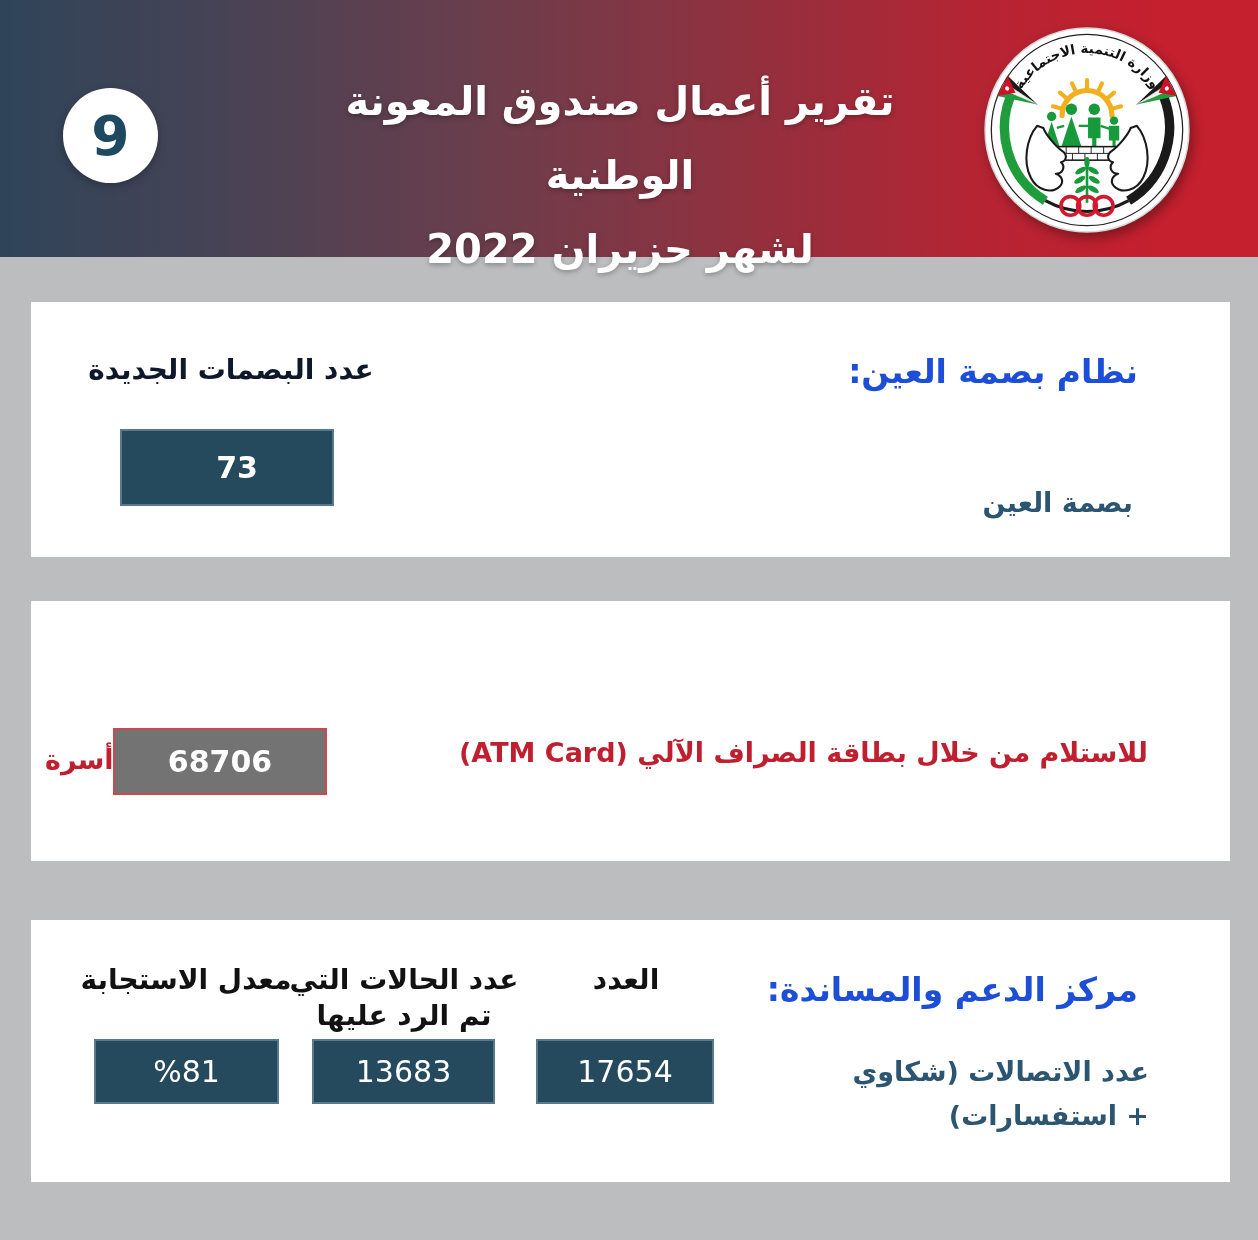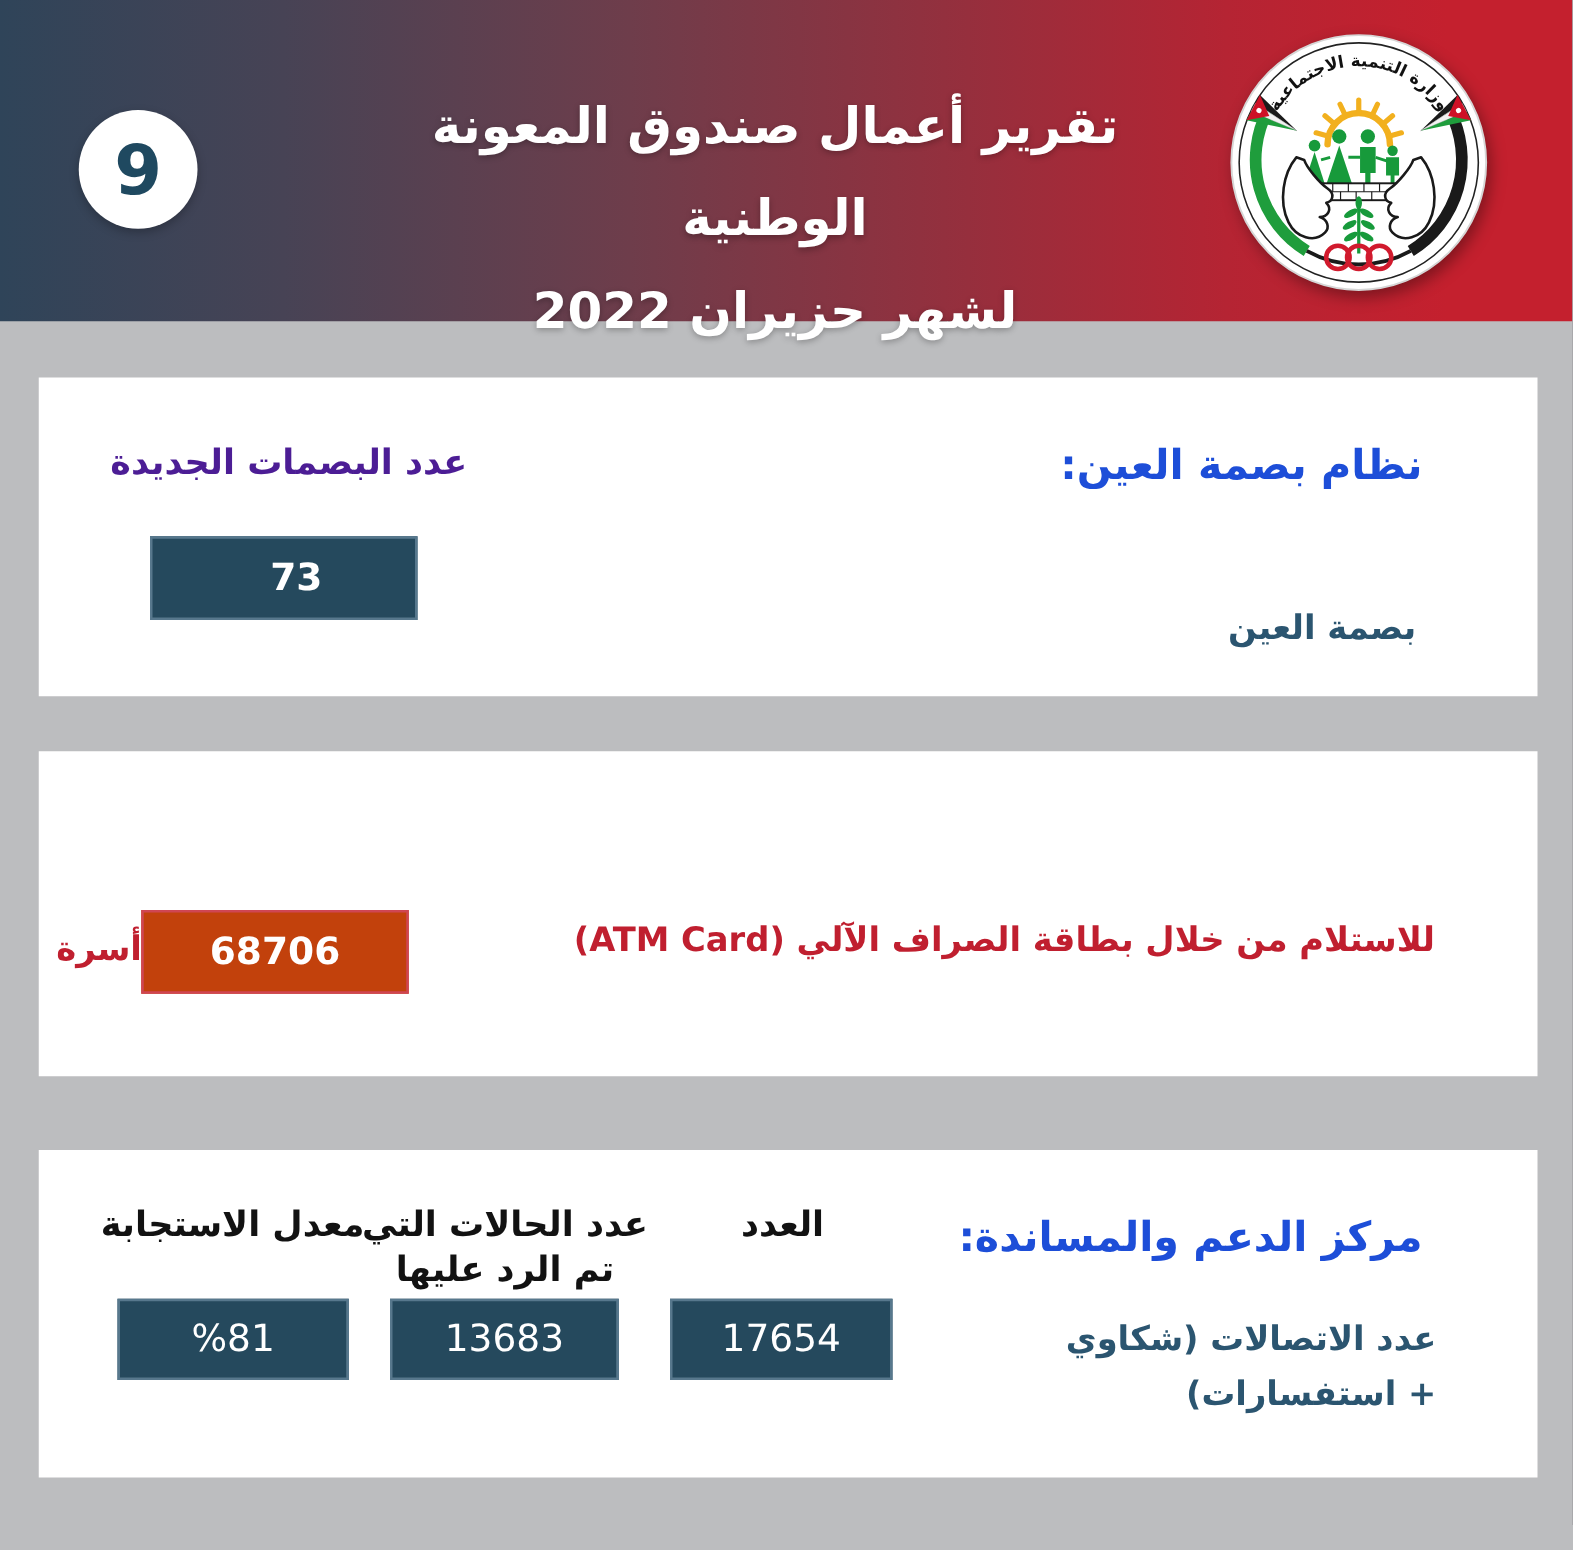--- a/index.html
+++ b/index.html
@@ -44,33 +44,33 @@
     font-size:33px; font-weight:bold; color:#1d4ed8; white-space:nowrap;
   }
   .c-sub{
     position:absolute; font-size:27px; font-weight:bold; white-space:nowrap;
   }
   .teal-text{ color:#2b5570; }
   .red-text{ color:#c01f2f; }
 
   .m-label{
     position:absolute; text-align:center;
-    font-size:28px; font-weight:bold; color:#4c1d95; line-height:36px;
+    font-size:28px; font-weight:bold; color:#0f172a; line-height:36px;
   }
   .m-box{
     position:absolute; display:flex; align-items:center; justify-content:center;
     color:#ffffff; font-size:30px; font-weight:bold;
   }
   .teal-box{ background:#25495d; border:2px solid #57788d; }
-  .red-box{ background:#c2410c; border:2px solid #cf4653; }
+  .red-box{ background:#737373; border:2px solid #cf4653; }
 
   
   .card1 .c-sub{ right:97px; top:145px;margin-top:40px; }
   .card1 .m-label{ left:35px; top:50px; width:330px; }
-  .card1 .m-box{ left:89px; top:127px; width:214px; height:67px;padding-left:20px; }
+  .card1 .m-box{ left:89px; top:127px; width:214px; height:77px;padding-left:20px; }
 
   
   .card2 .c-sub{ right:82px; top:136px; }
   .card2 .m-label{ left:35px; top:52px; width:310px; }
   .card2 .m-box{ left:82px; top:127px; width:214px; height:67px; }
   .card2 .m-unit{
     position:absolute; left:14px; top:143px;
     font-size:27px; font-weight:bold; color:#c01f2f;
   }
 

